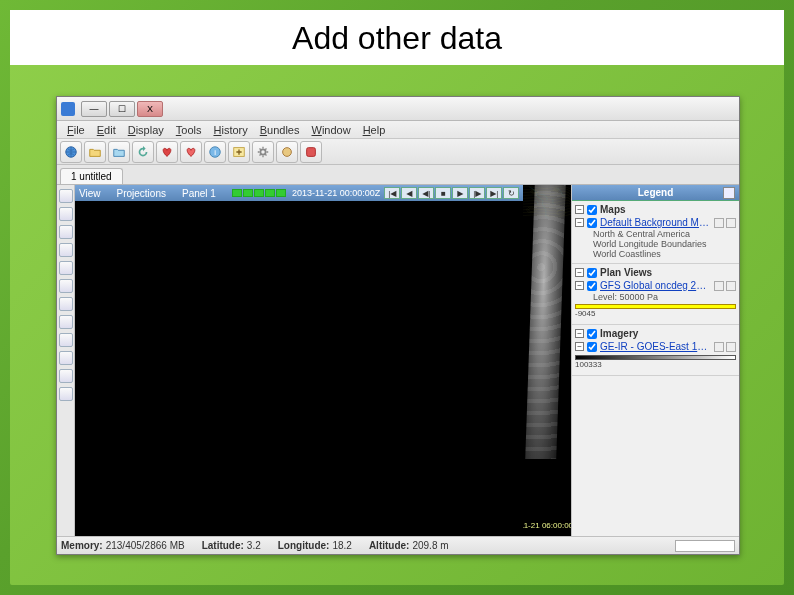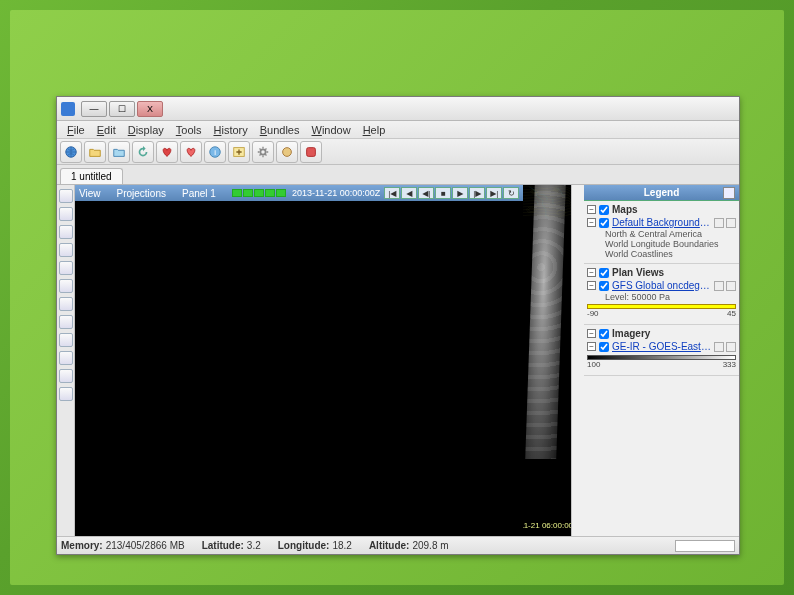--- a/index.html
+++ b/index.html
@@ -32,47 +32,48 @@
   .panelheader .pb { width:16px; height:12px; background:#dfe8f3; border:1px solid #6a8; font-size:8px; color:#333; text-align:center; line-height:11px; }
   .progress { display:flex; gap:1px; margin-right:6px; }
   .progress span { width:10px; height:8px; background:#3c3; border:1px solid #2a2; }
   .ts { font-size:9px; color:#fff; margin-right:4px; }
   .mapview { flex:1; position:relative; background:#000; overflow:hidden; }
   .sat { position:absolute; left:14%; top:0; right:22%; bottom:22%; background: radial-gradient(ellipse at 40% 35%, #aaa 0%, #888 20%, #666 45%, #444 70%, #222 100%); filter: contrast(1.1); transform: skewX(-2deg); }
   .sat::before { content:""; position:absolute; inset:0; background: repeating-radial-gradient(circle at 30% 30%, rgba(255,255,255,.08) 0 4px, transparent 4px 12px); }
   .contours { position:absolute; inset:0; }
   .coast { position:absolute; inset:0; }
   .caption { position:absolute; bottom:6px; left:50%; transform:translateX(-50%); color:#e8f088; font-size:8px; text-align:center; white-space:nowrap; text-shadow:0 0 2px #000; }
-  .legendcol { width: 168px; background: #f0f0f0; border-left: 1px solid #c4c4c4; display: flex; flex-direction: column; font-size: 10px; color: #333; padding-left: 12px; }
+  .legendcol { width: 168px; background: #f0f0f0; border-left: 1px solid #c4c4c4; display: flex; flex-direction: column; font-size: 10px; color: #333; }
   .legend-title { height: 16px; background: linear-gradient(#7aa6d8,#5a86b8); display:flex; align-items:center; justify-content:center; color:#fff; font-weight:bold; font-size:10px; border-bottom:1px solid #5a7; position:relative; }
   .legend-title .sq { position:absolute; right:4px; width:12px; height:12px; border:1px solid #888; background:#eef; }
   .lg-group { border-bottom: 1px solid #d0d0d0; padding: 2px 3px 4px; }
   .lg-row { display:flex; align-items:center; gap:3px; padding:1px 0; }
   .lg-row input[type=checkbox]{ width:10px; height:10px; }
   .lg-row .exp { width:9px; height:9px; border:1px solid #777; font-size:8px; line-height:8px; text-align:center; background:#fff; }
   .lg-row .lbl { flex:1; overflow:hidden; text-overflow:ellipsis; white-space:nowrap; }
   .lg-row .lbl.link { color:#1040c0; text-decoration:underline; }
   .lg-sub { padding-left:18px; font-size:9px; color:#555; }
   .lg-icons { display:flex; gap:2px; }
   .lg-icons span { width:10px; height:10px; border:1px solid #aaa; background:#eee; }
   .colorbar { height:14px; margin:2px 0; display:flex; flex-direction:column; }
   .colorbar .bar { height:8px; width:100%; }
   .colorbar.yellow .bar { background: linear-gradient(90deg,#ff0 0%,#ff0 100%); border:1px solid #aa8800; }
   .colorbar.gray .bar { background: linear-gradient(90deg,#000,#fff); border:1px solid #555; }
-  .colorbar .ticks { display:flex; justify-content:space-between; font-size:8px; color:#444; }
+  .colorbar .ticks { display:flex; font-size:8px; color:#444; }
   .statusbar { height: 18px; background: linear-gradient(#f1f1f1,#e0e0e0); border-top:1px solid #c0c0c0; display:flex; align-items:center; font-size:10px; color:#333; padding:0 4px; gap:17px; }
   .statusbar .field { display:flex; gap:3px; }
   .statusbar .k { font-weight:bold; }
   .statusbar .spacer { flex:1; }
   .statusbar .box { width:60px; height:12px; border:1px solid #aaa; background:#fff; }
 </style>
 </head>
 <body>
 
 <div class="slide">
+  <div class="slide-title">Add other data</div>
 
   <div class="appwin">
 
     <div class="titlebar">
       <div class="app-icon"></div>
       <div class="winbtns">
         <div class="winbtn">—</div>
         <div class="winbtn">☐</div>
         <div class="winbtn close">X</div>
       </div>

